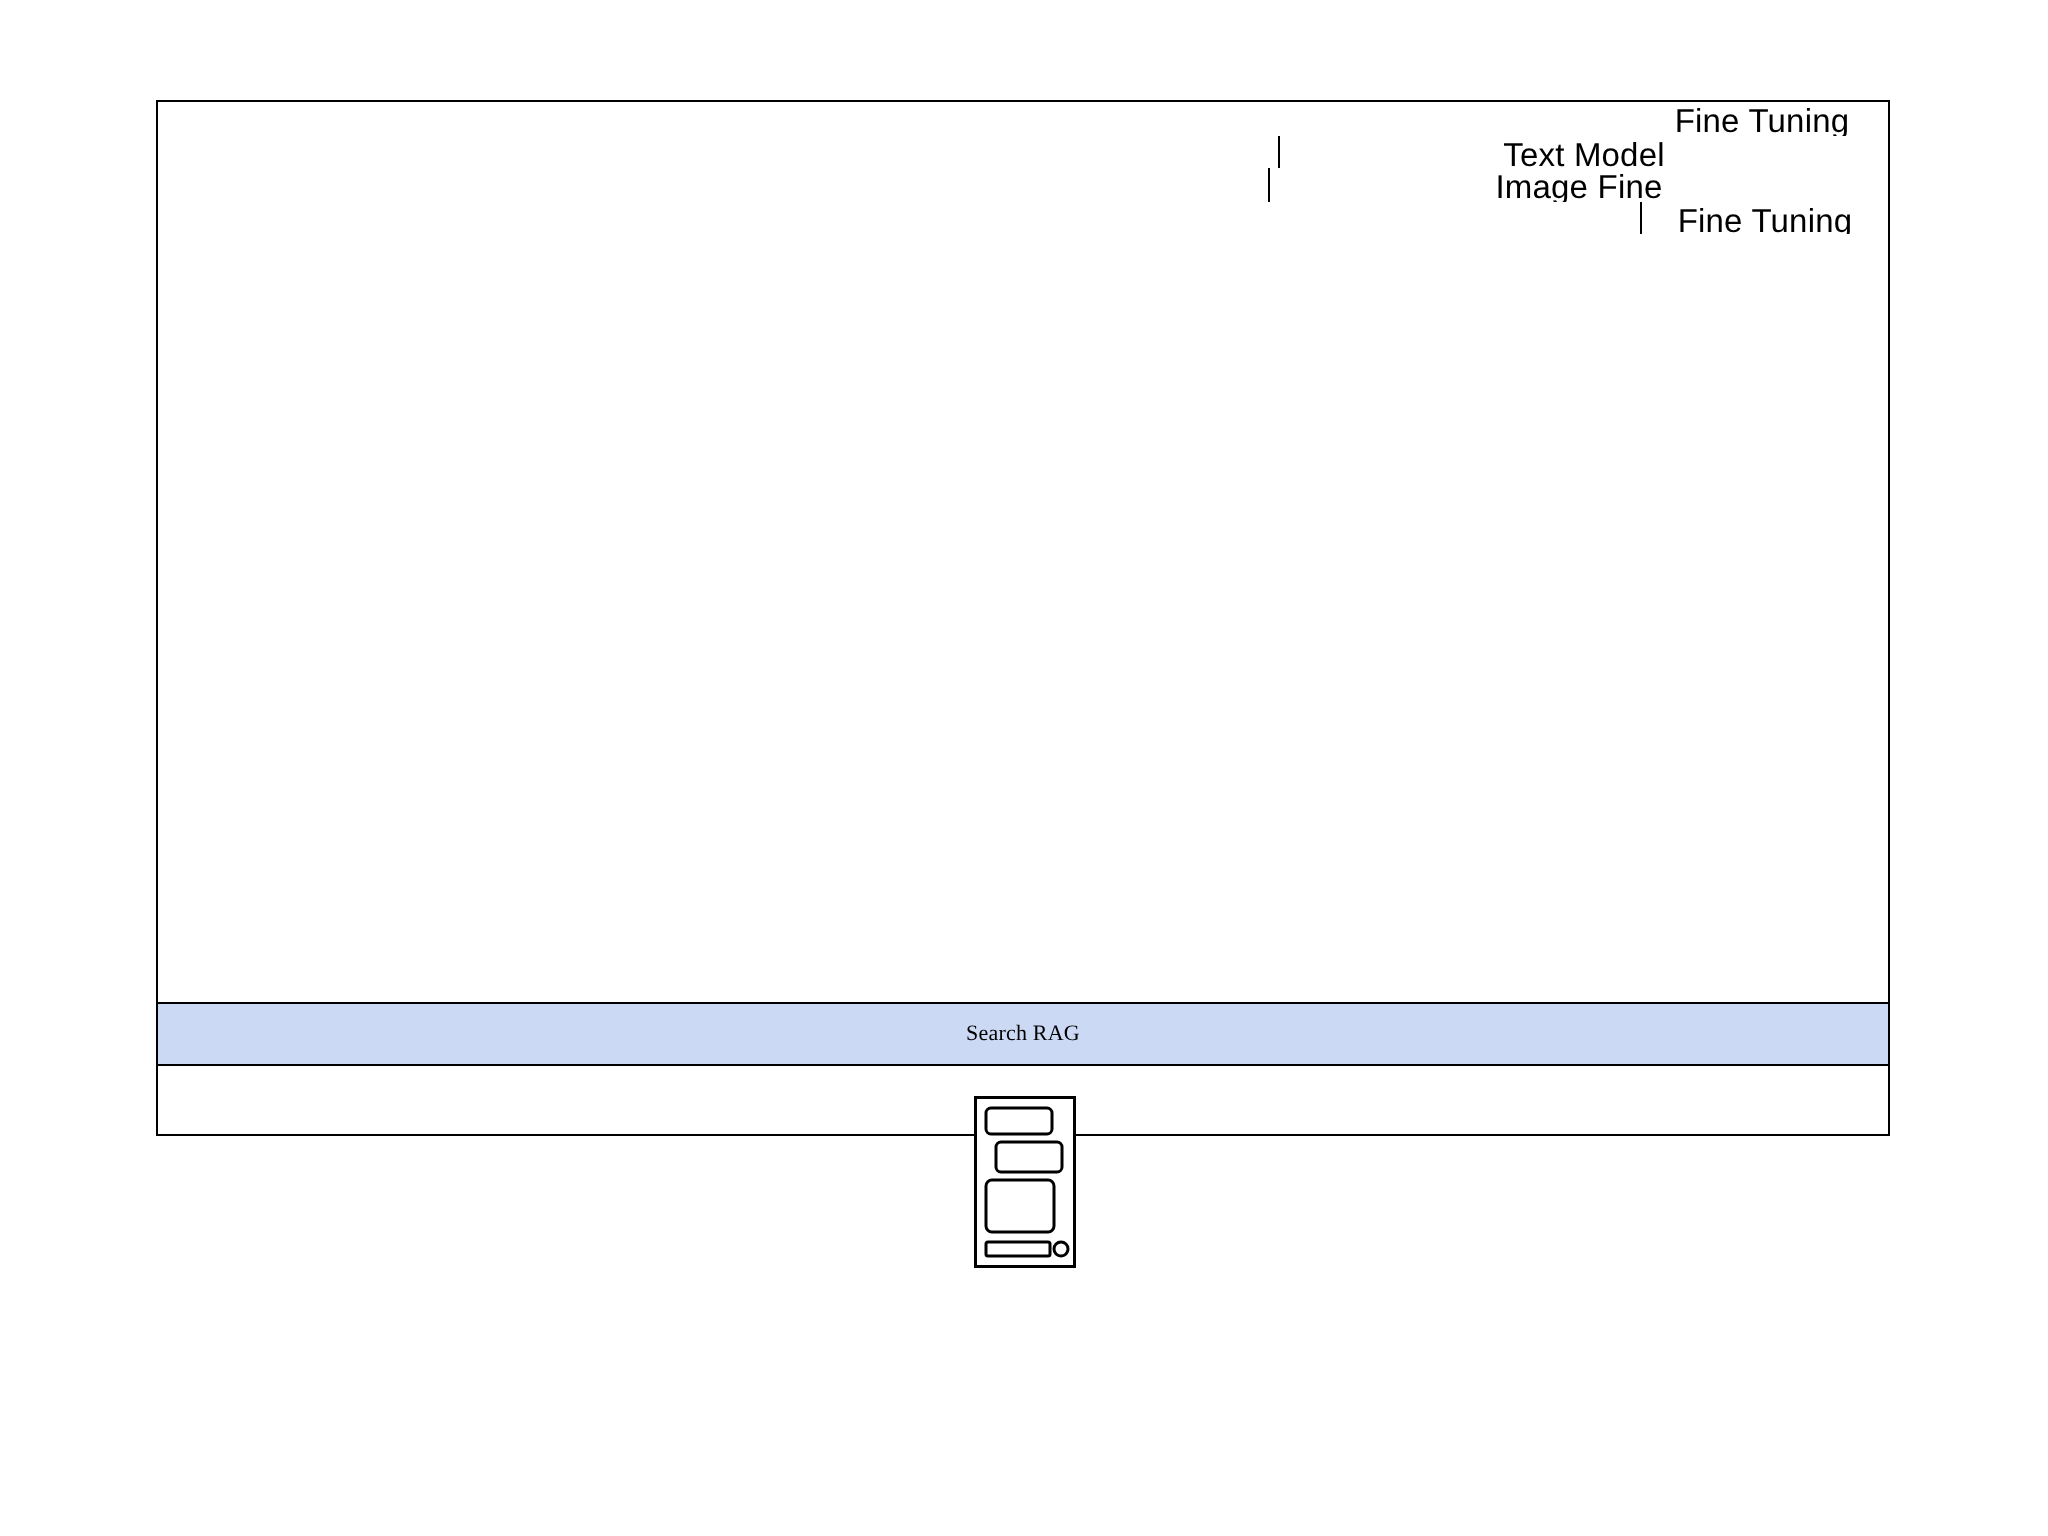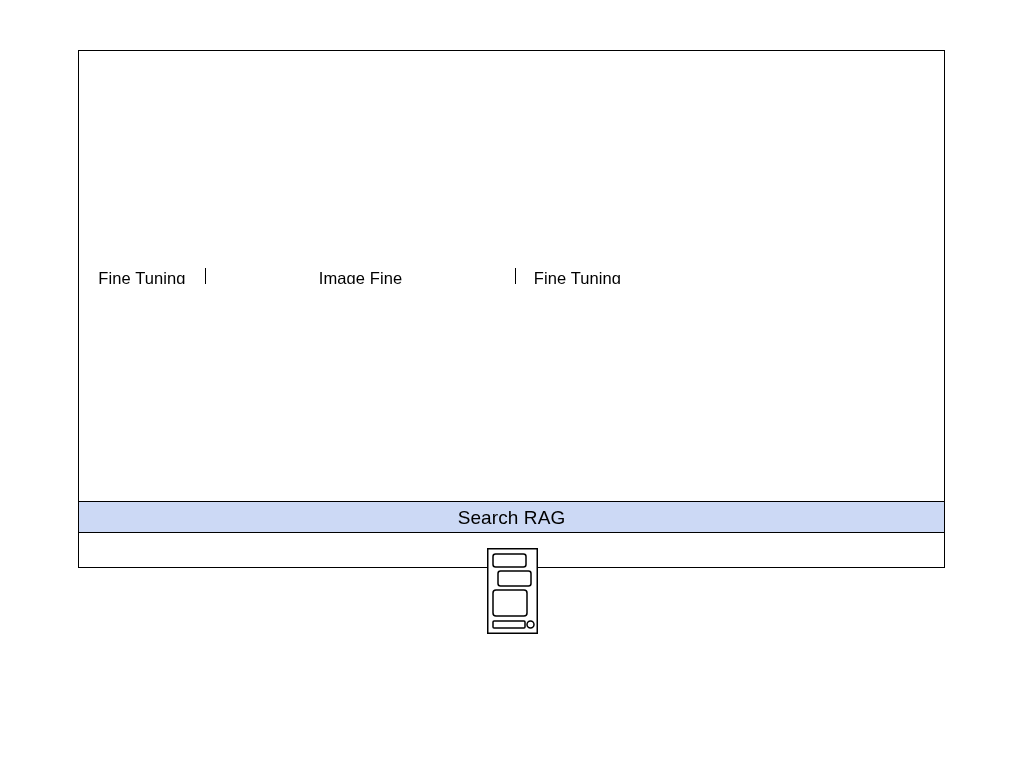--- a/index.html
+++ b/index.html
@@ -38,22 +38,22 @@
   }
 
   
   .models-band {
     position: absolute;
     left: 0;
     top: 0;
     width: 865px;
     height: 450px;
     display: flex;
-    flex-direction: row;
-    align-items: center;
+    flex-direction: column;
+    align-items: flex-end;
   }
 
   .model-cell {
     position: relative;
     box-sizing: border-box;
     display: flex;
     align-items: center;
     justify-content: center;
     background: transparent;
     overflow: hidden;
@@ -88,25 +88,26 @@
     height: 32px;
     box-sizing: border-box;
     border-top: 1px solid #000000;
     border-bottom: 1px solid #000000;
     background: #ccd9f5;
     display: flex;
     align-items: center;
     justify-content: center;
   }
   .rag-label {
-    font-size: 19px;
+    font-size: 11px;
     line-height: 1;
     color: #000000;
     white-space: nowrap;
     letter-spacing: 0.1px;
+    font-family: Liberation Serif, serif;
   }
 
   
   .base-band {
     position: absolute;
     left: 0;
     top: 482px;
     width: 865px;
     height: 34px;
     background: #ffffff;
@@ -133,20 +134,23 @@
 <div id="canvas">
 
   <div class="stack-frame">
 
     <div class="models-band">
 
       <div class="model-cell col-0">
         <span class="model-label">Fine Tuning</span>
       </div>
 
+      <div class="model-cell col-1">
+        <span class="model-label">Text Model</span>
+      </div>
 
       <div class="model-cell col-2">
         <span class="model-label">Image Fine</span>
       </div>
 
       <div class="model-cell col-3">
         <span class="model-label">Fine Tuning</span>
       </div>
 
     </div>

